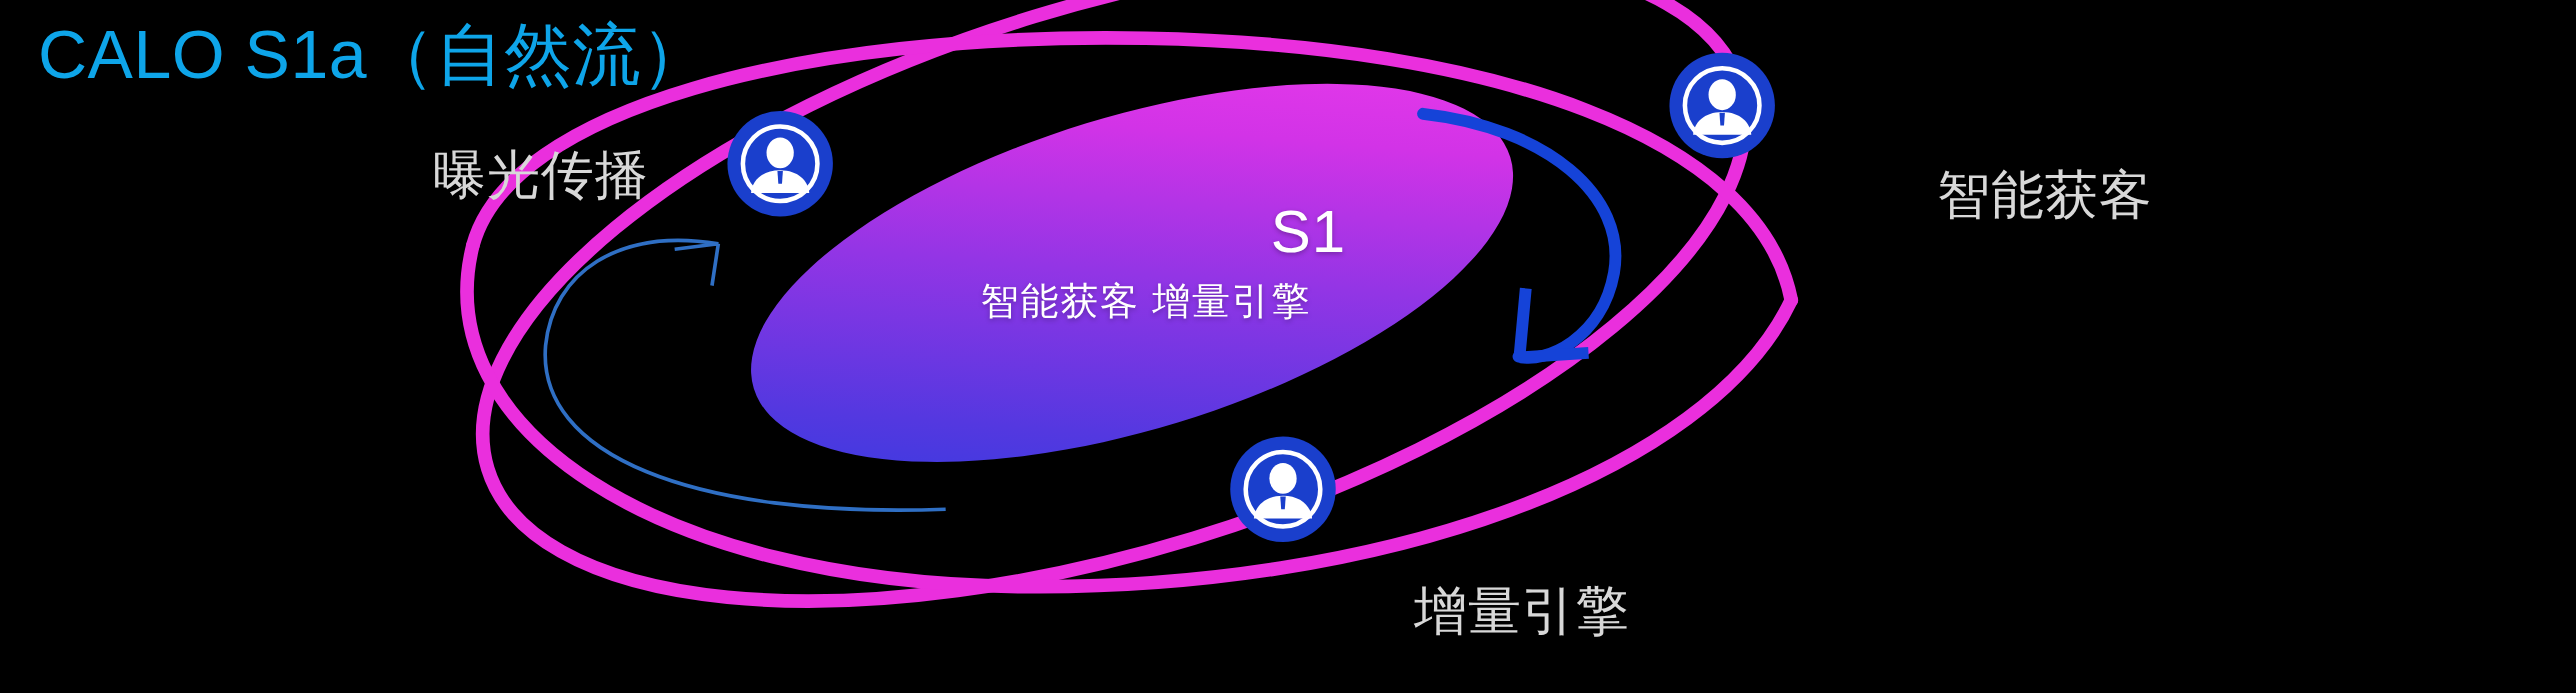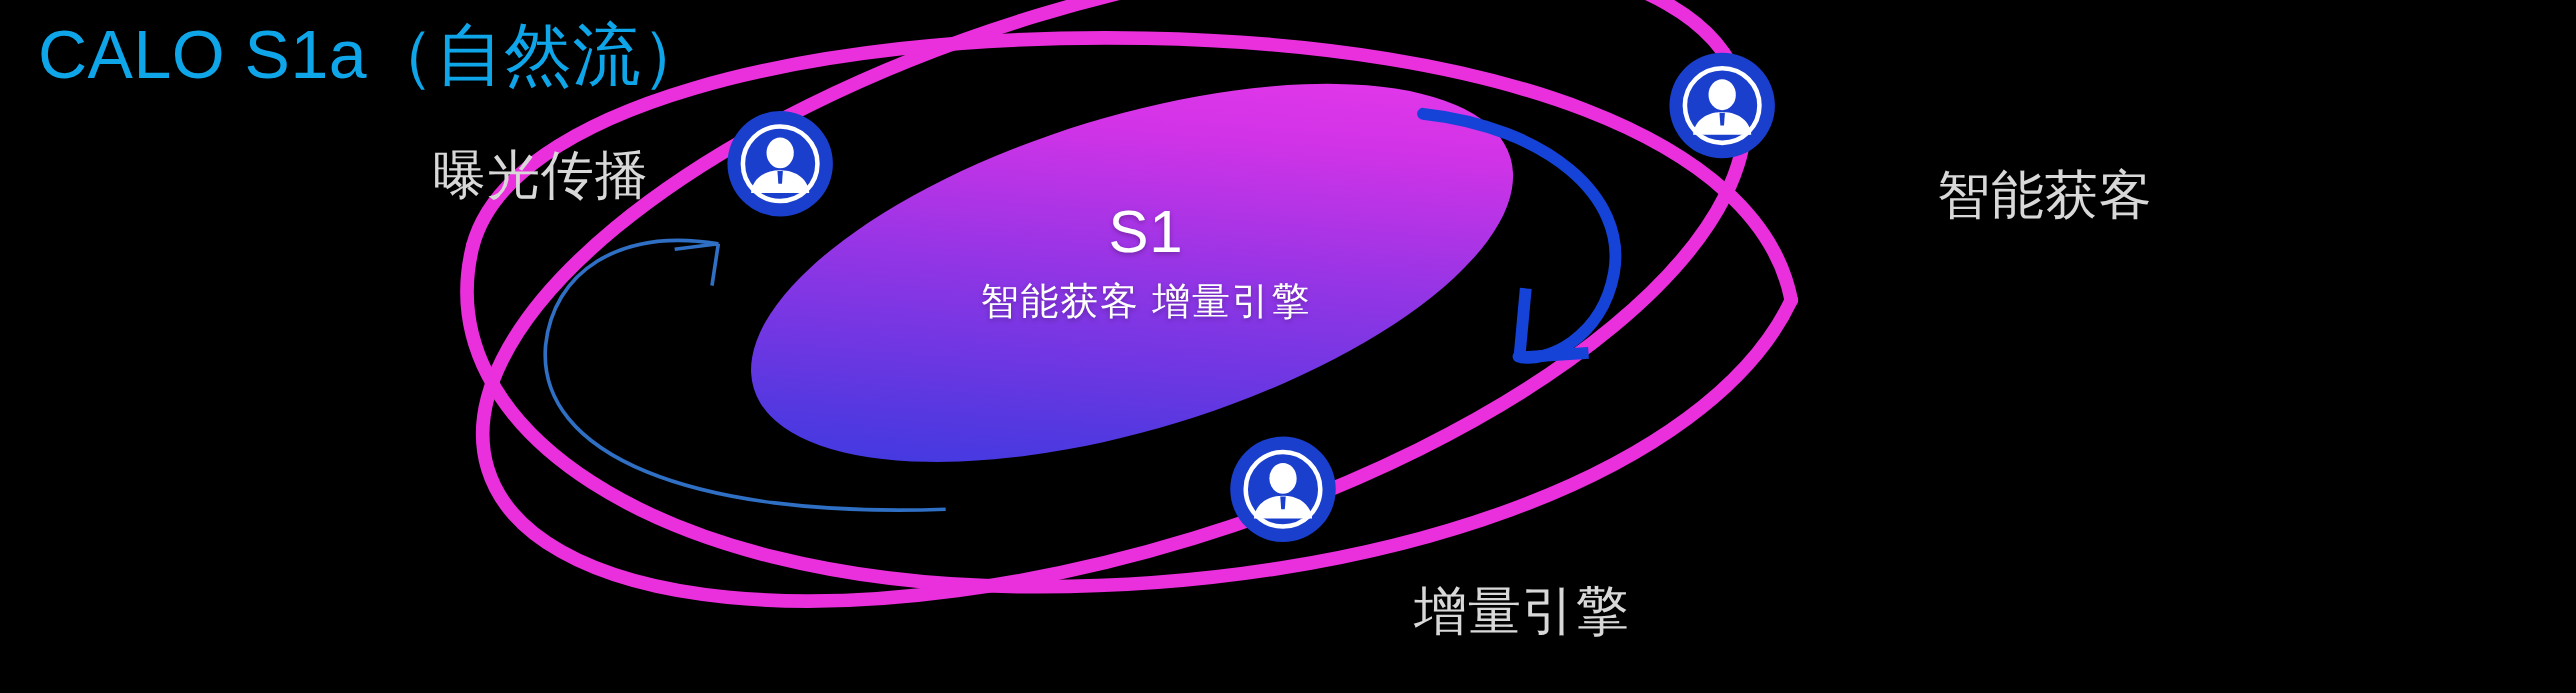--- a/index.html
+++ b/index.html
@@ -66,20 +66,21 @@
     text-shadow: 0 1.8px 5.5px rgba(0,0,0,0.28);
     line-height: 1.0;
   }
   #core-s1 {
     left: 946px;
     top: 202px;
     width: 400px;
     font-size: 60px;
     font-weight: 400;
     letter-spacing: 0.9px;
+    text-align: right;
   }
   #core-tag {
     left: 837px;
     top: 282px;
     width: 618px;
     font-size: 38px;
     font-weight: 400;
     letter-spacing: 1.8px;
   }
 </style>

